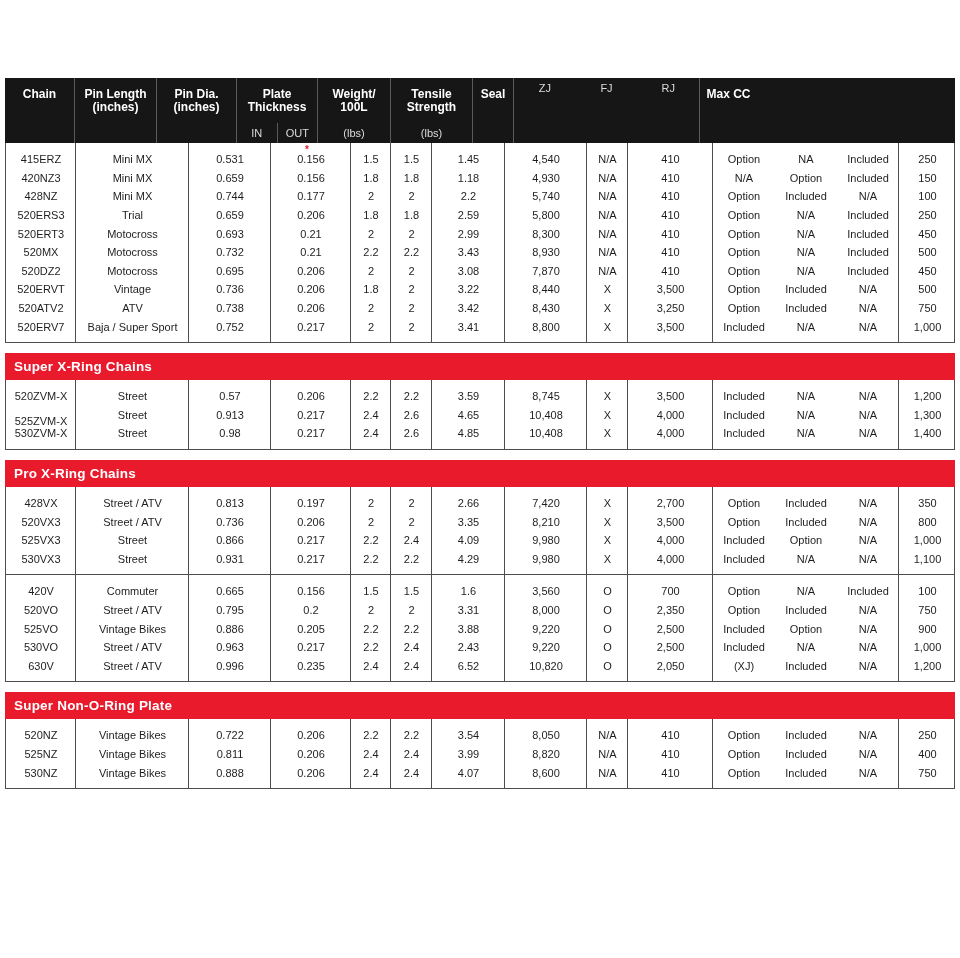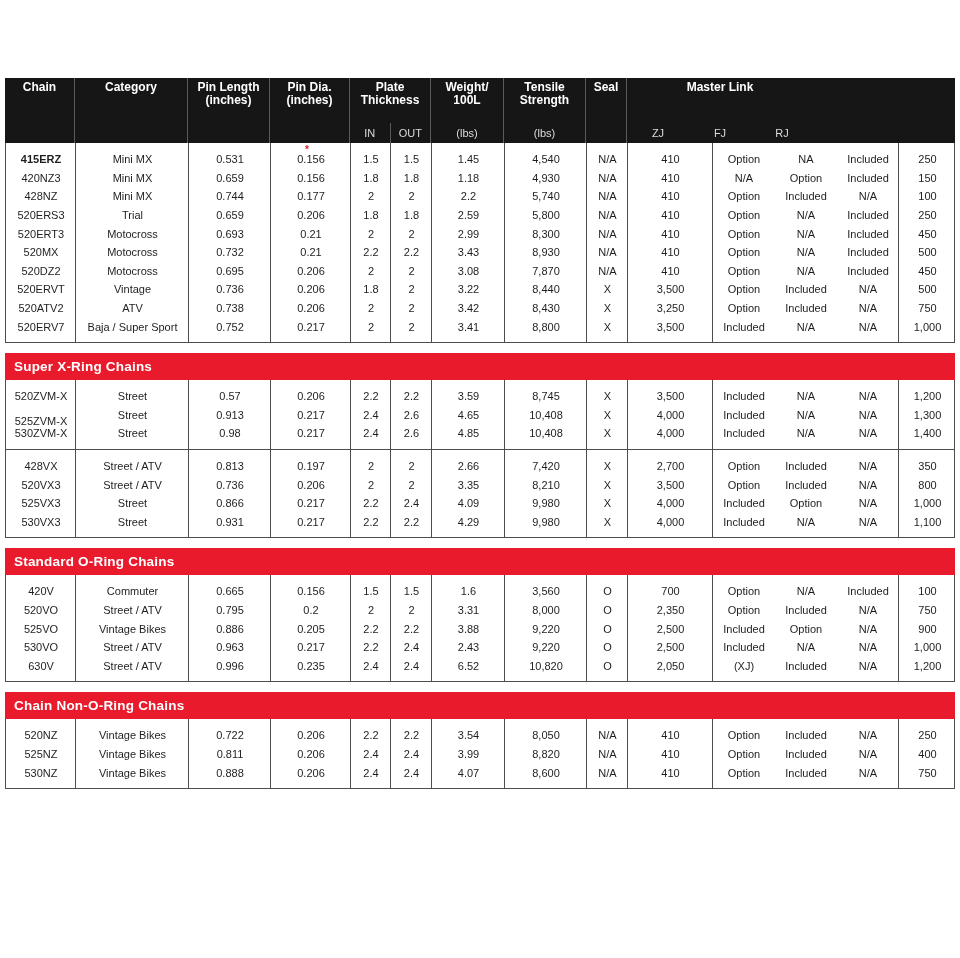--- a/index.html
+++ b/index.html
@@ -11,21 +11,21 @@
   }
   .page { position:relative; width:960px; height:958px; background:#ffffff; }
   .table-wrap { position:absolute; left:5px; top:78px; width:950px; }
 
   
   .thead { display:flex; height:65px; background:var(--header-bg); color:var(--header-text); }
   .th { display:flex; flex-direction:column; border-right:1px solid var(--header-divider); flex-shrink:0; }
   .th:last-child { border-right:none; }
   .th-label {
     flex:1; display:flex; flex-direction:column; align-items:center;
-    padding-top:3px; font-weight:bold; font-size:12px; line-height:13px; text-align:left;
+    padding-top:10px; font-weight:bold; font-size:12px; line-height:13px; text-align:left;
   }
   .th-subs { height:20px; display:flex; color:#dcdcdc; font-size:11px; font-weight:normal; }
   .th-sub { flex:1; display:flex; align-items:center; justify-content:center; height:100%; }
   .th-subs.divided .th-sub + .th-sub { border-left:1px solid var(--header-divider); }
 
   
   .section-band {
     margin-top:10px; height:27px; background:var(--section-bg);
     display:flex; align-items:center; padding-left:9px;
   }
@@ -54,25 +54,20 @@
 <body>
 
 <div class="page">
   <div class="table-wrap">
       <div class="thead">
         <div class="th" style="width: 70px;">
           <div class="th-label">
             <div class="th-line">Chain</div>
           </div>
         </div>
-        <div class="th" style="width: 113px;">
-          <div class="th-label">
-            <div class="th-line">Category</div>
-          </div>
-        </div>
         <div class="th" style="width: 82px;">
           <div class="th-label">
             <div class="th-line">Pin Length</div>
             <div class="th-line">(inches)</div>
           </div>
         </div>
         <div class="th" style="width: 80px;">
           <div class="th-label">
             <div class="th-line">Pin Dia.</div>
             <div class="th-line">(inches)</div>
@@ -105,45 +100,47 @@
           <div class="th-subs">
             <div class="th-sub">(lbs)</div>
           </div>
         </div>
         <div class="th" style="width: 41px;">
           <div class="th-label">
             <div class="th-line">Seal</div>
           </div>
         </div>
         <div class="th" style="width: 186px;">
-          <div class="th-label">
-            <div class="th-line">Master Link</div>
-          </div>
           <div class="th-subs">
             <div class="th-sub">ZJ</div>
             <div class="th-sub">FJ</div>
             <div class="th-sub">RJ</div>
+          </div>
+        </div>
+        <div class="th" style="width: 57px;">
+          <div class="th-label">
+            <div class="th-line">Max CC</div>
           </div>
         </div>
       </div>
       <div class="section-grid">
         <div class="vline" style="left: 69px;"></div>
         <div class="vline" style="left: 182px;"></div>
         <div class="vline" style="left: 264px;"></div>
         <div class="vline" style="left: 344px;"></div>
         <div class="vline" style="left: 425px;"></div>
         <div class="vline" style="left: 498px;"></div>
         <div class="vline" style="left: 580px;"></div>
         <div class="vline" style="left: 621px;"></div>
         <div class="vline" style="left: 706px;"></div>
         <div class="vline" style="left: 892px;"></div>
         <div class="vline" style="left: 384px;"></div>
         <div class="note-mark">*</div>
         <div class="row">
-          <div class="cell" style="width: 70px; font-weight: bold;">415ERZ</div>
+          <div class="cell" style="width: 70px;">415ERZ</div>
           <div class="cell" style="width: 113px;">Mini MX</div>
           <div class="cell" style="width: 82px;">0.531</div>
           <div class="cell" style="width: 80px;">0.156</div>
           <div class="cell" style="width: 40px;">1.5</div>
           <div class="cell" style="width: 41px;">1.5</div>
           <div class="cell" style="width: 73px;">1.45</div>
           <div class="cell" style="width: 82px;">4,540</div>
           <div class="cell" style="width: 41px;">N/A</div>
           <div class="cell" style="width: 85px;">410</div>
           <div class="cell" style="width: 62px;">Option</div>
@@ -353,20 +350,23 @@
           <div class="cell" style="width: 73px;">4.85</div>
           <div class="cell" style="width: 82px;">10,408</div>
           <div class="cell" style="width: 41px;">X</div>
           <div class="cell" style="width: 85px;">4,000</div>
           <div class="cell" style="width: 62px;">Included</div>
           <div class="cell" style="width: 62px;">N/A</div>
           <div class="cell" style="width: 62px;">N/A</div>
           <div class="cell" style="width: 57px;">1,400</div>
         </div>
       </div>
+      <div class="section-band">
+        <span class="section-title">Pro X-Ring Chains</span>
+      </div>
       <div class="section-grid">
         <div class="vline" style="left: 69px;"></div>
         <div class="vline" style="left: 182px;"></div>
         <div class="vline" style="left: 264px;"></div>
         <div class="vline" style="left: 344px;"></div>
         <div class="vline" style="left: 425px;"></div>
         <div class="vline" style="left: 498px;"></div>
         <div class="vline" style="left: 580px;"></div>
         <div class="vline" style="left: 621px;"></div>
         <div class="vline" style="left: 706px;"></div>
@@ -430,23 +430,20 @@
           <div class="cell" style="width: 73px;">4.29</div>
           <div class="cell" style="width: 82px;">9,980</div>
           <div class="cell" style="width: 41px;">X</div>
           <div class="cell" style="width: 85px;">4,000</div>
           <div class="cell" style="width: 62px;">Included</div>
           <div class="cell" style="width: 62px;">N/A</div>
           <div class="cell" style="width: 62px;">N/A</div>
           <div class="cell" style="width: 57px;">1,100</div>
         </div>
       </div>
-      <div class="section-band">
-        <span class="section-title">Standard O-Ring Chains</span>
-      </div>
       <div class="section-grid">
         <div class="vline" style="left: 69px;"></div>
         <div class="vline" style="left: 182px;"></div>
         <div class="vline" style="left: 264px;"></div>
         <div class="vline" style="left: 344px;"></div>
         <div class="vline" style="left: 425px;"></div>
         <div class="vline" style="left: 498px;"></div>
         <div class="vline" style="left: 580px;"></div>
         <div class="vline" style="left: 621px;"></div>
         <div class="vline" style="left: 706px;"></div>
@@ -527,21 +524,21 @@
           <div class="cell" style="width: 82px;">10,820</div>
           <div class="cell" style="width: 41px;">O</div>
           <div class="cell" style="width: 85px;">2,050</div>
           <div class="cell" style="width: 62px;">(XJ)</div>
           <div class="cell" style="width: 62px;">Included</div>
           <div class="cell" style="width: 62px;">N/A</div>
           <div class="cell" style="width: 57px;">1,200</div>
         </div>
       </div>
       <div class="section-band">
-        <span class="section-title">Chain Non-O-Ring Chains</span>
+        <span class="section-title">Super Non-O-Ring Plate</span>
       </div>
       <div class="section-grid">
         <div class="vline" style="left: 69px;"></div>
         <div class="vline" style="left: 182px;"></div>
         <div class="vline" style="left: 264px;"></div>
         <div class="vline" style="left: 344px;"></div>
         <div class="vline" style="left: 425px;"></div>
         <div class="vline" style="left: 498px;"></div>
         <div class="vline" style="left: 580px;"></div>
         <div class="vline" style="left: 621px;"></div>

